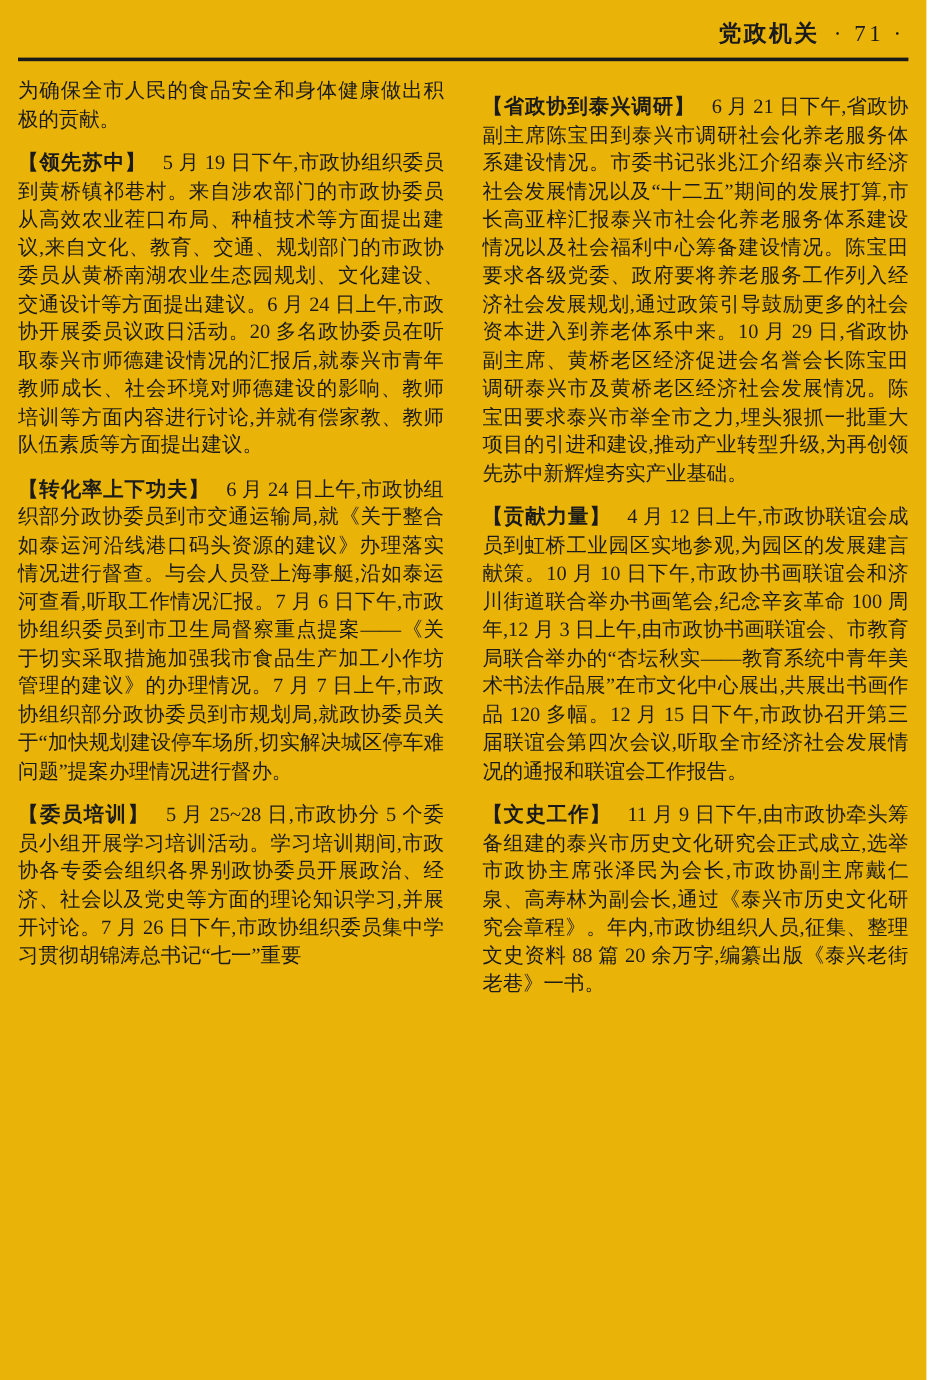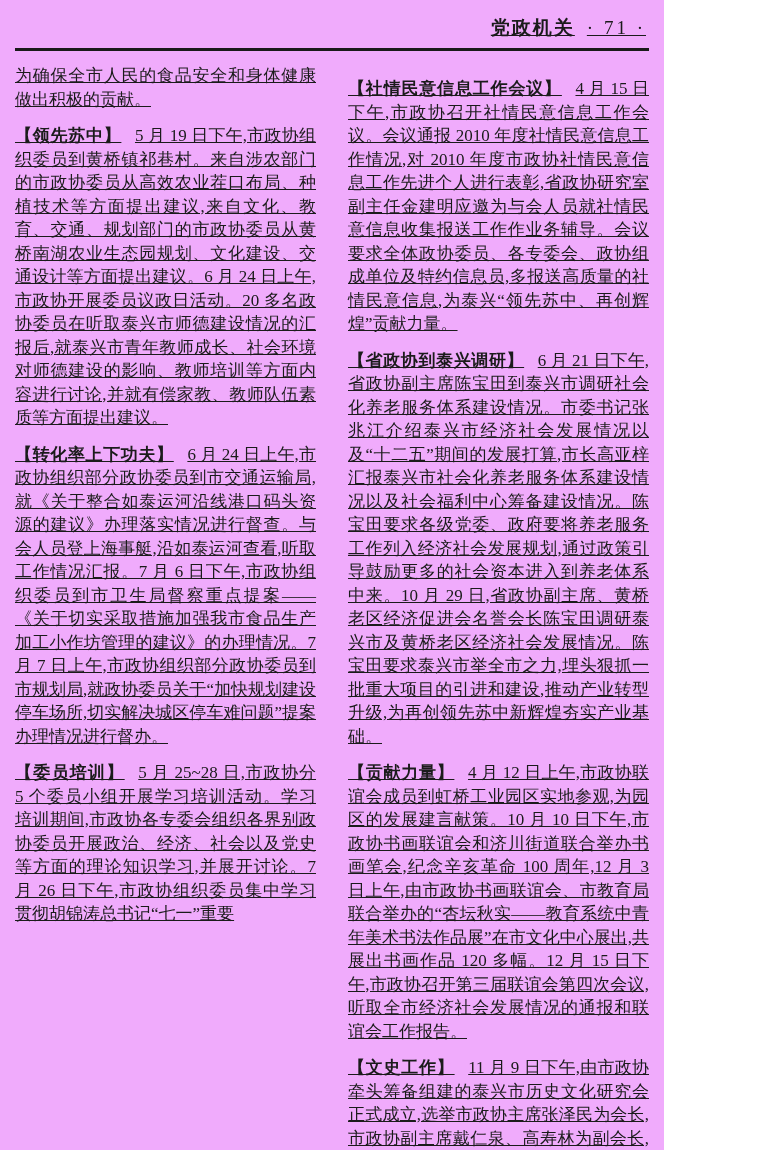--- a/index.html
+++ b/index.html
@@ -2,28 +2,27 @@
 <html><head>
 <meta charset="utf-8">
 <style>
   html, body {
     margin: 0;
     padding: 0;
     background: #ffffff;
   }
   .page {
     position: relative;
-    width: 664px;
+    width: 772px;
     height: 1150px;
-    background: #f0abfc;
+    background: #eab308;
     color: #1b1b1b;
     font-family: "Liberation Serif", "DejaVu Serif", serif;
     overflow: hidden;
     box-sizing: border-box;
-    text-decoration: underline;
   }
   .page-header {
     text-align: right;
     padding: 15px 18px 7px 0;
     white-space: nowrap;
   }
   .header-section {
     font-family: "Liberation Sans", "DejaVu Sans", sans-serif;
     font-weight: 700;
     font-size: 19px;
@@ -95,23 +94,20 @@
       </div>
 
 
       <div class="entry">
         <p class="para"><span class="entry-title">【委员培训】</span><span class="entry-body">5 月 25~28 日,市政协分 5 个委员小组开展学习培训活动。学习培训期间,市政协各专委会组织各界别政协委员开展政治、经济、社会以及党史等方面的理论知识学习,并展开讨论。7 月 26 日下午,市政协组织委员集中学习贯彻胡锦涛总书记“七一”重要</span></p>
       </div>
     </div>
 
     <div class="col">
 
-      <div class="entry">
-        <p class="para"><span class="entry-title">【社情民意信息工作会议】</span><span class="entry-body">4 月 15 日下午,市政协召开社情民意信息工作会议。会议通报 2010 年度社情民意信息工作情况,对 2010 年度市政协社情民意信息工作先进个人进行表彰,省政协研究室副主任金建明应邀为与会人员就社情民意信息收集报送工作作业务辅导。会议要求全体政协委员、各专委会、政协组成单位及特约信息员,多报送高质量的社情民意信息,为泰兴“领先苏中、再创辉煌”贡献力量。</span></p>
-      </div>
 
       <div class="entry">
         <p class="para"><span class="entry-title">【省政协到泰兴调研】</span><span class="entry-body">6 月 21 日下午,省政协副主席陈宝田到泰兴市调研社会化养老服务体系建设情况。市委书记张兆江介绍泰兴市经济社会发展情况以及“十二五”期间的发展打算,市长高亚梓汇报泰兴市社会化养老服务体系建设情况以及社会福利中心筹备建设情况。陈宝田要求各级党委、政府要将养老服务工作列入经济社会发展规划,通过政策引导鼓励更多的社会资本进入到养老体系中来。10 月 29 日,省政协副主席、黄桥老区经济促进会名誉会长陈宝田调研泰兴市及黄桥老区经济社会发展情况。陈宝田要求泰兴市举全市之力,埋头狠抓一批重大项目的引进和建设,推动产业转型升级,为再创领先苏中新辉煌夯实产业基础。</span></p>
       </div>
 
       <div class="entry">
         <p class="para"><span class="entry-title">【贡献力量】</span><span class="entry-body">4 月 12 日上午,市政协联谊会成员到虹桥工业园区实地参观,为园区的发展建言献策。10 月 10 日下午,市政协书画联谊会和济川街道联合举办书画笔会,纪念辛亥革命 100 周年,12 月 3 日上午,由市政协书画联谊会、市教育局联合举办的“杏坛秋实——教育系统中青年美术书法作品展”在市文化中心展出,共展出书画作品 120 多幅。12 月 15 日下午,市政协召开第三届联谊会第四次会议,听取全市经济社会发展情况的通报和联谊会工作报告。</span></p>
       </div>
 
       <div class="entry">

